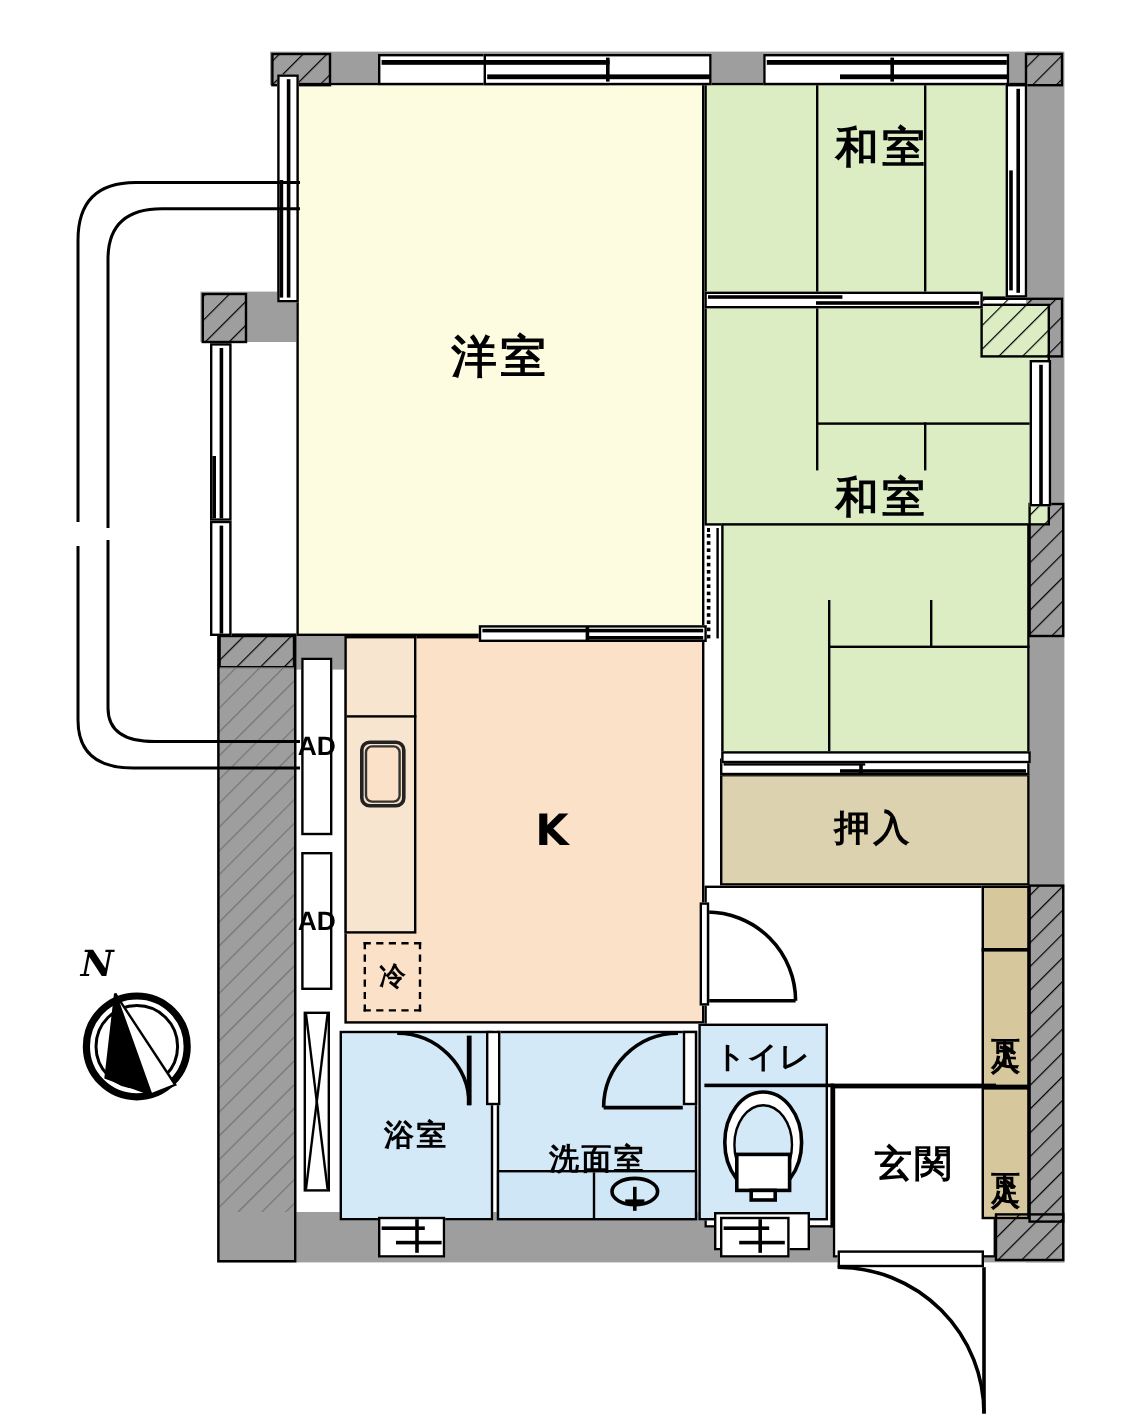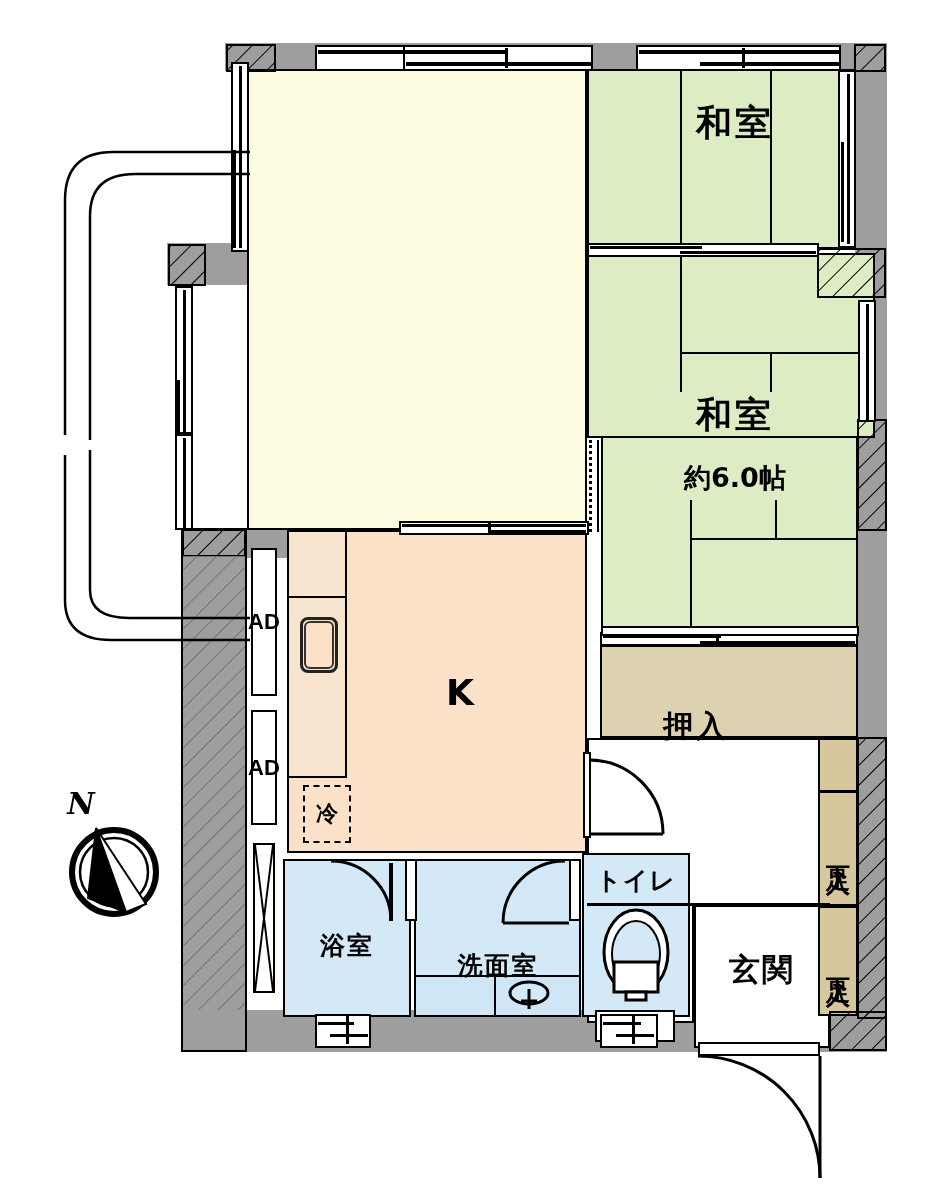--- a/index.html
+++ b/index.html
@@ -231,29 +231,29 @@
   </svg>
 
   <svg style="left:68px;top:826px;width:92px;height:92px;">
     <circle cx="46" cy="46" r="42" fill="none" stroke="#000" stroke-width="6"></circle>
     <circle cx="46" cy="46" r="34" fill="none" stroke="#000" stroke-width="2.5"></circle>
     <polygon points="28,2 58,86 20,72" fill="#000" stroke="#000" stroke-width="2"></polygon>
     <polygon points="28,2 58,86 78,78" fill="#ffffff" stroke="#000" stroke-width="2"></polygon>
   </svg>
   <div class="lbl" style="left:62px;top:786px;width:38px;height:34px;font-size:30px;font-family:'DejaVu Serif','Liberation Serif',serif;font-style:italic;">N</div>
 
+  <div class="lbl" style="left:337px;top:273px;width:160px;height:48px;font-size:38px;letter-spacing:3px;">洋室</div>
 
   <div class="lbl" style="left:655px;top:100px;width:160px;height:46px;font-size:36px;letter-spacing:3px;">和室</div>
 
   <div class="lbl" style="left:655px;top:392px;width:160px;height:46px;font-size:36px;letter-spacing:3px;">和室</div>
-  <div class="lbl" style="left:650px;top:460px;width:170px;height:36px;font-size:27px;">約6.0帖</div>
 
   <div class="lbl" style="left:430px;top:670px;width:60px;height:44px;font-size:36px;">K</div>
 
-  <div class="lbl" style="left:636px;top:668px;width:120px;height:44px;font-size:30px;letter-spacing:3px;margin-top:36px;">押入</div>
+  <div class="lbl" style="left:668px;top:668px;width:120px;height:44px;font-size:30px;letter-spacing:3px;">押入</div>
 
   <div class="lbl" style="left:297px;top:928px;width:100px;height:34px;font-size:25px;letter-spacing:2px;">浴室</div>
 
   <div class="lbl" style="left:432px;top:948px;width:132px;height:34px;font-size:25px;letter-spacing:2px;">洗面室</div>
 
   <div class="lbl" style="left:584px;top:863px;width:104px;height:34px;font-size:25px;letter-spacing:1px;">トイレ</div>
 
   <div class="lbl" style="left:706px;top:950px;width:112px;height:40px;font-size:31px;letter-spacing:2px;">玄関</div>
 
   <div class="lbl" style="left:820px;top:800px;width:36px;height:100px;font-size:24px;writing-mode:vertical-rl;text-orientation:upright;letter-spacing:2px;">下足入</div>

